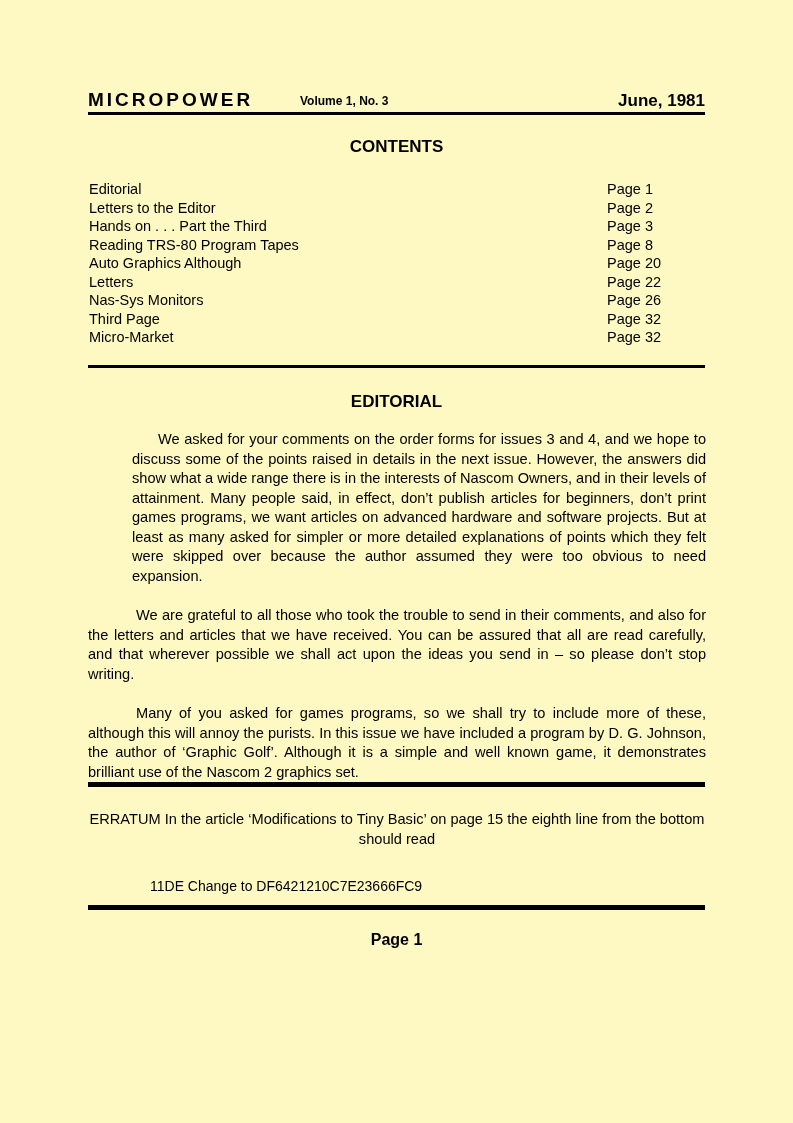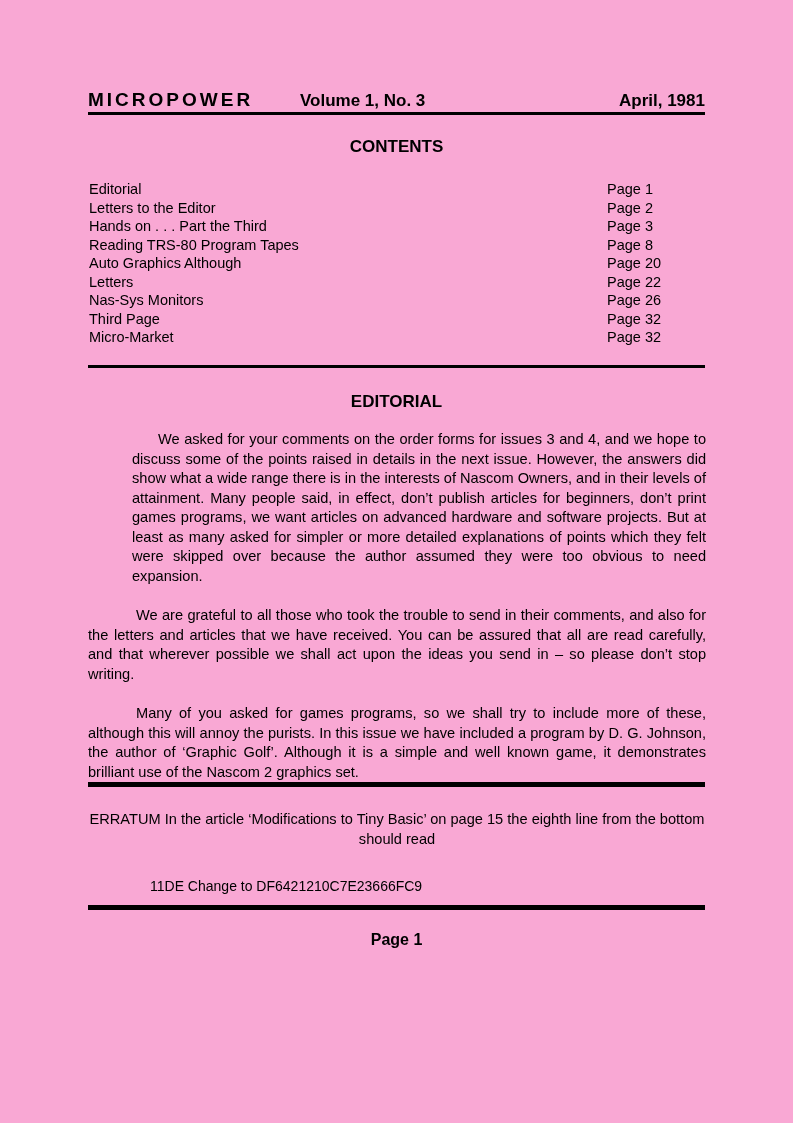--- a/index.html
+++ b/index.html
@@ -8,21 +8,21 @@
     background: #ffffff;
   }
   body {
     font-family: "Liberation Sans", sans-serif;
     color: #000000;
   }
   .page {
     position: relative;
     width: 793px;
     height: 1123px;
-    background: #f9a8d4;
+    background: #fef9c3;
     overflow: hidden;
     box-sizing: border-box;
   }
   .content {
     position: absolute;
     left: 88px;
     top: 0;
     width: 617px;
   }
 
@@ -41,21 +41,21 @@
     font-size: 19px;
     font-weight: bold;
     letter-spacing: 3.0px;
     line-height: 22px;
     white-space: nowrap;
   }
   .masthead-volume {
     position: absolute;
     left: 212px;
     top: 1px;
-    font-size: 17px;
+    font-size: 12px;
     font-weight: bold;
     line-height: 22px;
     white-space: nowrap;
   }
   .masthead-date {
     position: absolute;
     right: 0;
     top: 1px;
     font-size: 17px;
     font-weight: bold;
@@ -168,21 +168,21 @@
 </style>
 </head>
 <body>
 
 <div class="page">
   <div class="content">
 
     <div class="masthead">
       <span class="masthead-title">MICROPOWER</span>
       <span class="masthead-volume">Volume 1, No. 3</span>
-      <span class="masthead-date">April, 1981</span>
+      <span class="masthead-date">June, 1981</span>
     </div>
     <div class="rule rule-masthead"></div>
 
     <div class="section-heading heading-contents">CONTENTS</div>
 
     <div class="toc">
       <div class="toc-row">
         <span class="toc-title">Editorial</span>
         <span class="toc-page">Page 1</span>
       </div>

